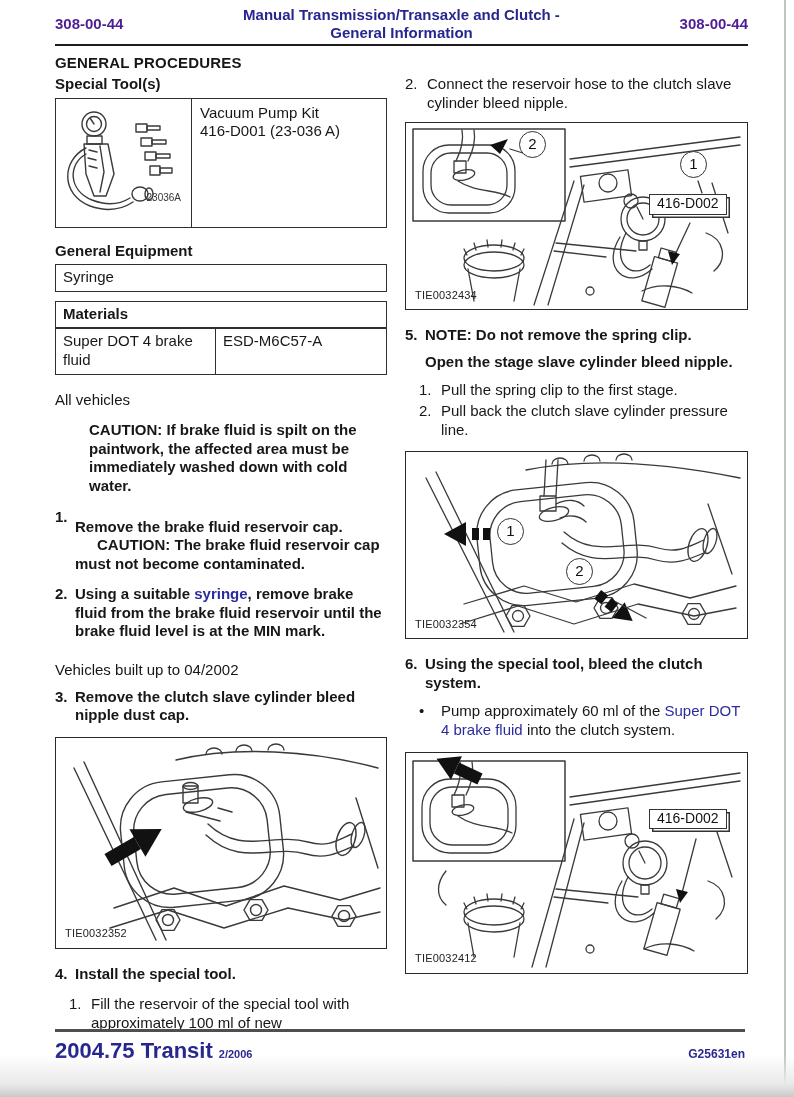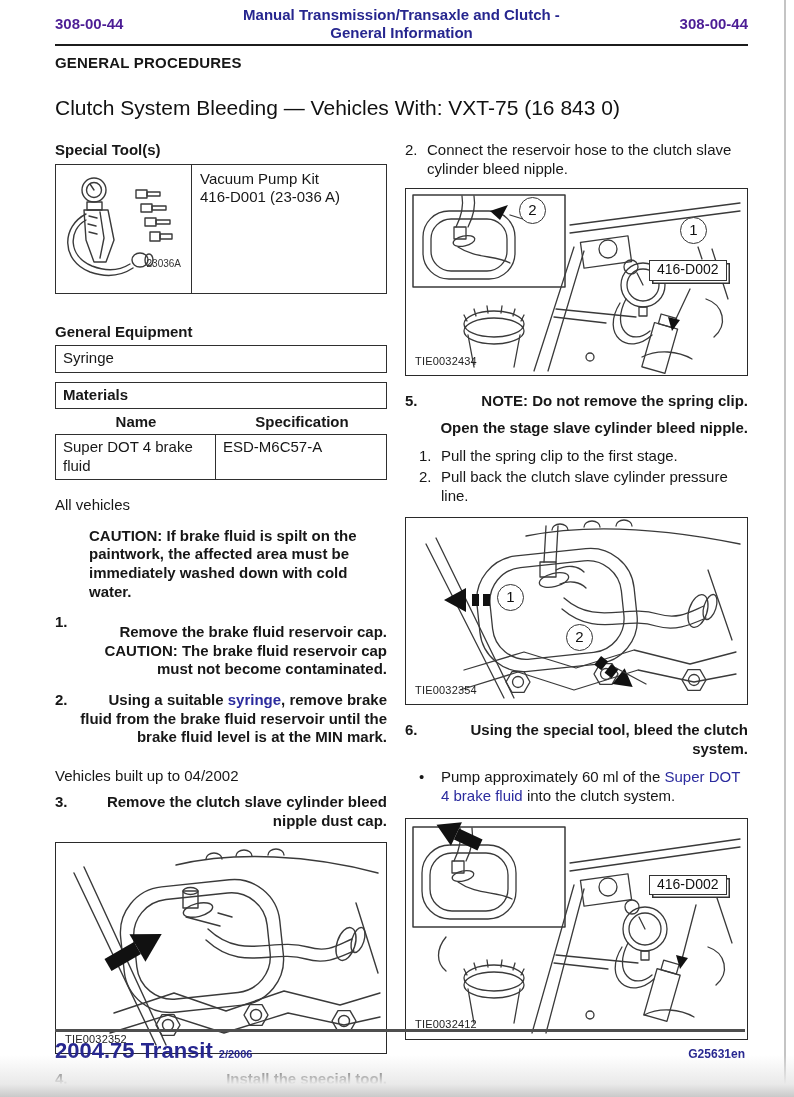--- a/index.html
+++ b/index.html
@@ -39,21 +39,21 @@
   .mat-cols .c2 { flex:1; text-align:center; }
   .mat-row { display:flex; border:1.5px solid #2f2f2f; }
   .mat-row .c1 { width:160px; padding:3px 6px 4px 7px; border-right:1.5px solid #2f2f2f; }
   .mat-row .c2 { flex:1; padding:3px 6px 4px 7px; }
 
   
   .plain-label { margin:16px 0 8px 0; }
   .caution-block { font-weight:bold; margin:12px 0 12px 34px; }
   .step { display:flex; margin:0 0 12px 0; }
   .step > .n { width:20px; flex:none; font-weight:bold; }
-  .step > .body { flex:1;text-align:right; }
+  .step > .body { flex:1; }
   .bold { font-weight:bold; }
   .first-indent { text-indent:22px; }
   .substep { display:flex; margin:10px 0 0 14px; }
   .substep > .n { width:22px; flex:none; }
   .bullet-row { display:flex; margin:10px 0 0 14px; }
   .bullet-row > .n { width:22px; flex:none; text-align:left; }
   .lnk { color:#2b2b9e; cursor:pointer; }
   .mt6 { margin-top:8px; }
 
   
@@ -85,21 +85,20 @@
     <div class="code">308-00-44</div>
     <div class="doc-title">
       <div>Manual Transmission/Transaxle and Clutch -</div>
       <div>General Information</div>
     </div>
     <div class="code right">308-00-44</div>
   </div>
   <div class="hdr-rule"></div>
 
   <div class="section-heading">GENERAL PROCEDURES</div>
-  <h1 class="proc-title">Clutch System Bleeding — Vehicles With: VXT-75 (16 843 0)</h1>
 
   <div class="cols">
 
     <div class="col-l">
 
       <div class="sub-head">Special Tool(s)</div>
       <div class="tool-table">
         <div class="tool-img-cell">
           <svg width="134" height="127" viewBox="0 0 134 121">
             <g fill="none" stroke="#3a3a3a" stroke-width="1.4" stroke-linecap="round" stroke-linejoin="round">
@@ -125,28 +124,24 @@
             </g>
           </svg>
           <span class="tool-img-code">23036A</span>
         </div>
         <div class="tool-txt-cell">
           <div>Vacuum Pump Kit</div>
           <div>416-D001 (23-036 A)</div>
         </div>
       </div>
 
-      <div class="sub-head" style="margin-top:29px;">General Equipment</div>
+      <div class="sub-head" style="margin-top:14px;">General Equipment</div>
       <div class="eq-box">Syringe</div>
 
       <div class="mat-head-box">Materials</div>
-      <div class="mat-cols">
-        <div class="c1">Name</div>
-        <div class="c2">Specification</div>
-      </div>
       <div class="mat-row">
         <div class="c1">Super DOT 4 brake fluid</div>
         <div class="c2">ESD-M6C57-A</div>
       </div>
 
       <div class="plain-label">All vehicles</div>
 
       <div class="caution-block">CAUTION: If brake fluid is spilt on the paintwork, the affected area must be immediately washed down with cold water.</div>
 
       <div class="step">

